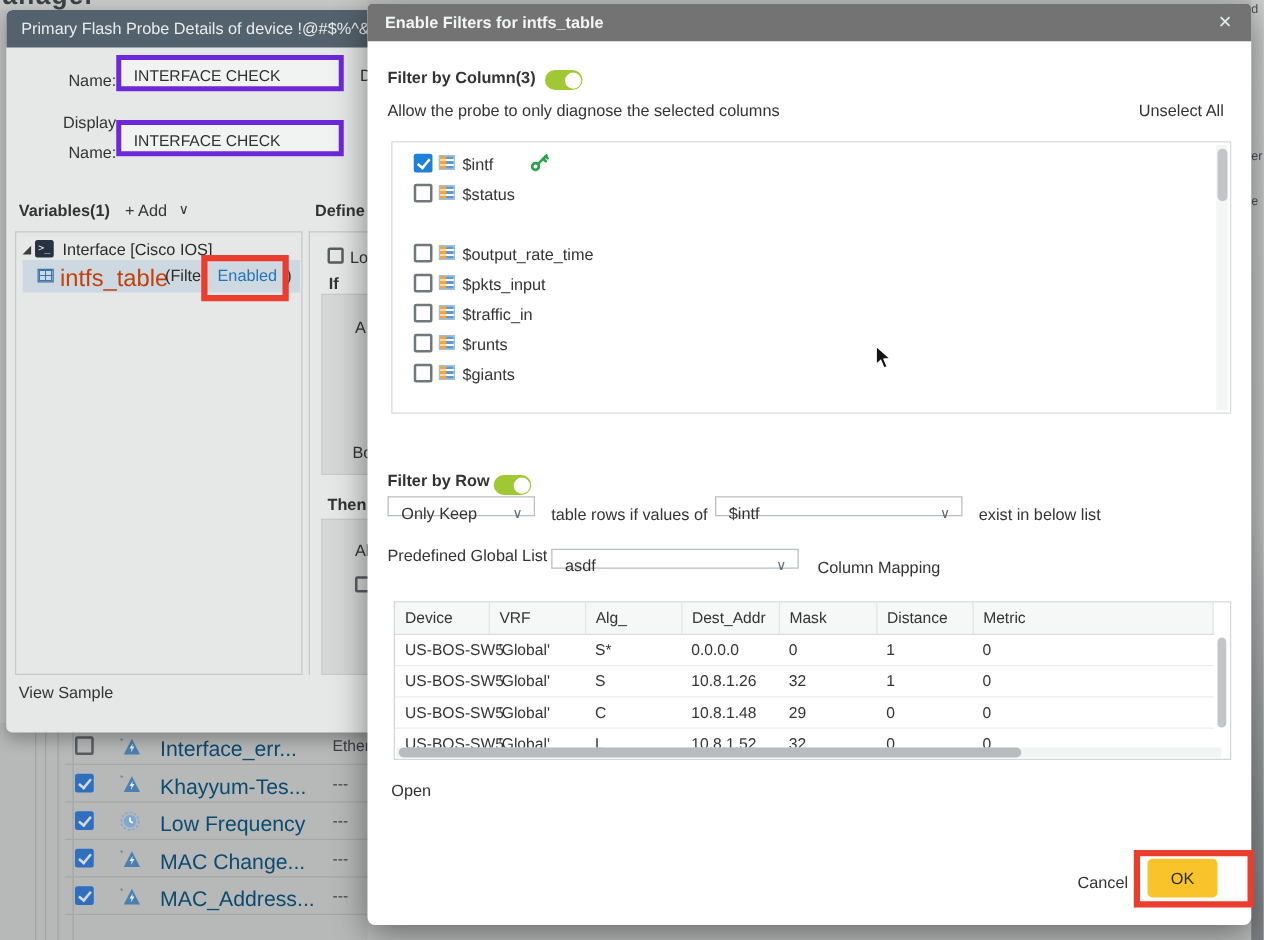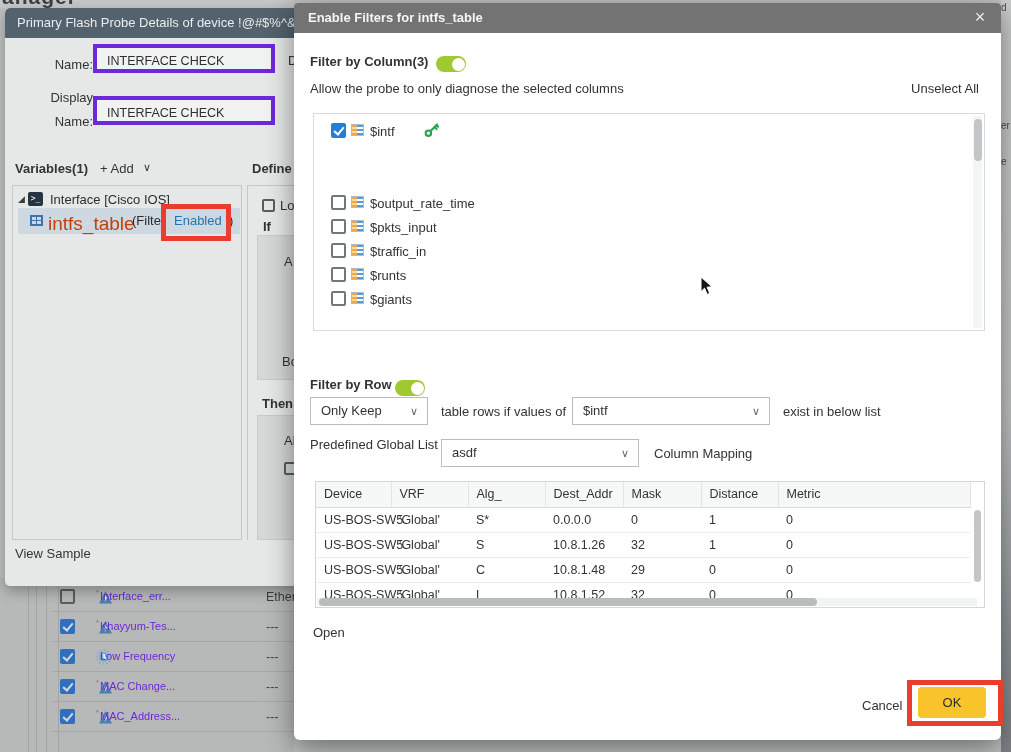--- a/index.html
+++ b/index.html
@@ -12,21 +12,21 @@
   
   #top-strip { left:0; top:0; width:294px; height:8px; overflow:hidden; background:#c6c8c8; }
   #top-strip .clip-head { position:absolute; left:2px; top:-15px; font-size:21px; font-weight:bold; color:#3a4045; letter-spacing:1px; }
   #right-strip { left:1001px; top:0; width:10px; height:752px; background:linear-gradient(#cccece 0%,#c3c5c5 55%,#8f9496 85%,#7d8284 100%); overflow:hidden; }
   #right-strip span { position:absolute; left:0; font-size:10px; color:#4a5055; }
   #page-table { left:0; top:578px; width:294px; height:174px; background:#b7b9b9; overflow:hidden; }
   .vguide { position:absolute; top:0; bottom:0; width:0; border-left:1px solid #a3a5a5; }
   .prow { position:absolute; left:52px; right:0; height:30px; border-bottom:1px solid #a6a8a8; }
   .prow .cbp { position:absolute; left:8px; top:7px; }
   .prow .picon { position:absolute; left:44px; top:7px; }
-  .prow .pname { position:absolute; left:48px; top:8px; font-size:11px; color:#6d28d9; white-space:nowrap; }
+  .prow .pname { position:absolute; left:76px; top:8px; font-size:17px; color:#0c4a6e; white-space:nowrap; }
   .prow .pval { position:absolute; left:214px; top:8px; font-size:12.5px; color:#3c4146; white-space:nowrap; }
 
   
   .cb { display:inline-block; width:15px; height:15px; border-radius:2px; position:relative; }
   .cb.on { background:#1e80d8; }
   .cb.on::after { content:""; position:absolute; left:5px; top:2px; width:4px; height:8px; border:solid #fff; border-width:0 2px 2px 0; transform:rotate(40deg); }
   .cb.off { background:#fff; border:2px solid #70787e; }
   .cb.dim-on { background:#2f6fbe; }
   .cb.dim-on::after { content:""; position:absolute; left:5px; top:2px; width:4px; height:8px; border:solid #d3d9dd; border-width:0 2px 2px 0; transform:rotate(40deg); }
   .cb.dim-off { background:#b7b9b9; border:2px solid #565e63; }
@@ -62,30 +62,30 @@
   .li .cb { position:absolute; left:17px; top:2px; }
   .li .tbl-icon { position:absolute; left:37px; top:3px; }
   .li .li-label { position:absolute; left:56px; top:3px; font-size:13px; color:#333; }
   .li .key { position:absolute; left:110px; top:1px; }
   .tbl-icon { display:inline-block; width:13px; height:12px; border:1px solid #9fc0dd;
     background-image:repeating-linear-gradient(to bottom,#f0a63c 0 2px,#fbd9a3 2px 4px),
                      repeating-linear-gradient(to bottom,#5b9bd5 0 2px,#ffffff 2px 4px);
     background-size:5px 100%,100% 100%; background-repeat:no-repeat,repeat; }
   .vtrack { position:absolute; right:2px; top:2px; bottom:2px; width:9px; background:#f4f5f5; }
   .vthumb { position:absolute; right:0; width:8px; background:#c3c5c7; border-radius:4px; }
-  .sel { position:absolute; height:28px; border:1px solid #b7bdc1; background:#fff; font-size:13px; color:#333; line-height:26px; padding-left:10px; cursor:pointer; }
+  .sel { position:absolute; height:16px; border:1px solid #b7bdc1; background:#fff; font-size:13px; color:#333; line-height:26px; padding-left:10px; cursor:pointer; }
   .sel .chev { position:absolute; right:9px; top:0; line-height:26px; font-size:11px; color:#5a6a74; }
   #preview-wrap { position:absolute; left:21px; top:478px; width:670px; height:127px; border:1px solid #d4d7d9; background:#fff; }
   #preview-clip { position:absolute; left:0; top:0; width:668px; height:118px; overflow:hidden; }
   #preview-table { border-collapse:collapse; table-layout:fixed; width:655px; font-size:12.5px; color:#333; }
   #preview-table th { height:25px; background:#f6f7f7; font-weight:normal; text-align:left; padding-left:8px; border-right:1px solid #e2e4e5; border-bottom:1px solid #d9dcde; }
   #preview-table td { height:25px; padding-left:8px; border-bottom:1px solid #ebeded; white-space:nowrap; }
   #hscroll { position:absolute; left:1px; bottom:1px; width:660px; height:8px; background:#f2f3f3; }
   #hthumb { position:absolute; left:2px; top:0; width:498px; height:8px; background:#b9bbbd; border-radius:4px; }
-  #ok-button { position:absolute; left:624px; top:684px; width:68px; height:31px; background:#f9c32b; border-radius:4px; text-align:center; line-height:31px; font-size:13px; color:#2b2b2b; cursor:pointer; }
+  #ok-button { position:absolute; left:624px; top:684px; width:56px; height:31px; background:#f9c32b; border-radius:4px; text-align:center; line-height:31px; font-size:13px; color:#2b2b2b; cursor:pointer; }
   #cursor { left:700px; top:276px; }
 </style>
 </head>
 <body>
 
 <div id="top-strip" class="abs">
   <div class="clip-head">anager</div>
 </div>
 
 <div id="right-strip" class="abs">
@@ -233,20 +233,25 @@
       <span class="key">
         <svg width="16" height="16" viewBox="0 0 16 16">
             <g stroke="#2aa24c" stroke-width="2.1" fill="none" stroke-linecap="round">
               <circle cx="4.4" cy="11.2" r="2.7"></circle>
               <path d="M6.5 9.1 L13.2 2.4"></path>
               <path d="M10.6 5 L12.6 7"></path>
               <path d="M12.5 3.1 L14.1 4.7"></path>
             </g>
           </svg>
       </span>
+    </div>
+    <div class="li" style="top:31px">
+      <span class="cb off"></span>
+      <span class="tbl-icon"></span>
+      <span class="li-label">$status</span>
     </div>
     <div class="li" style="top:79px">
       <span class="cb off"></span>
       <span class="tbl-icon"></span>
       <span class="li-label">$output_rate_time</span>
     </div>
     <div class="li" style="top:103px">
       <span class="cb off"></span>
       <span class="tbl-icon"></span>
       <span class="li-label">$pkts_input</span>

